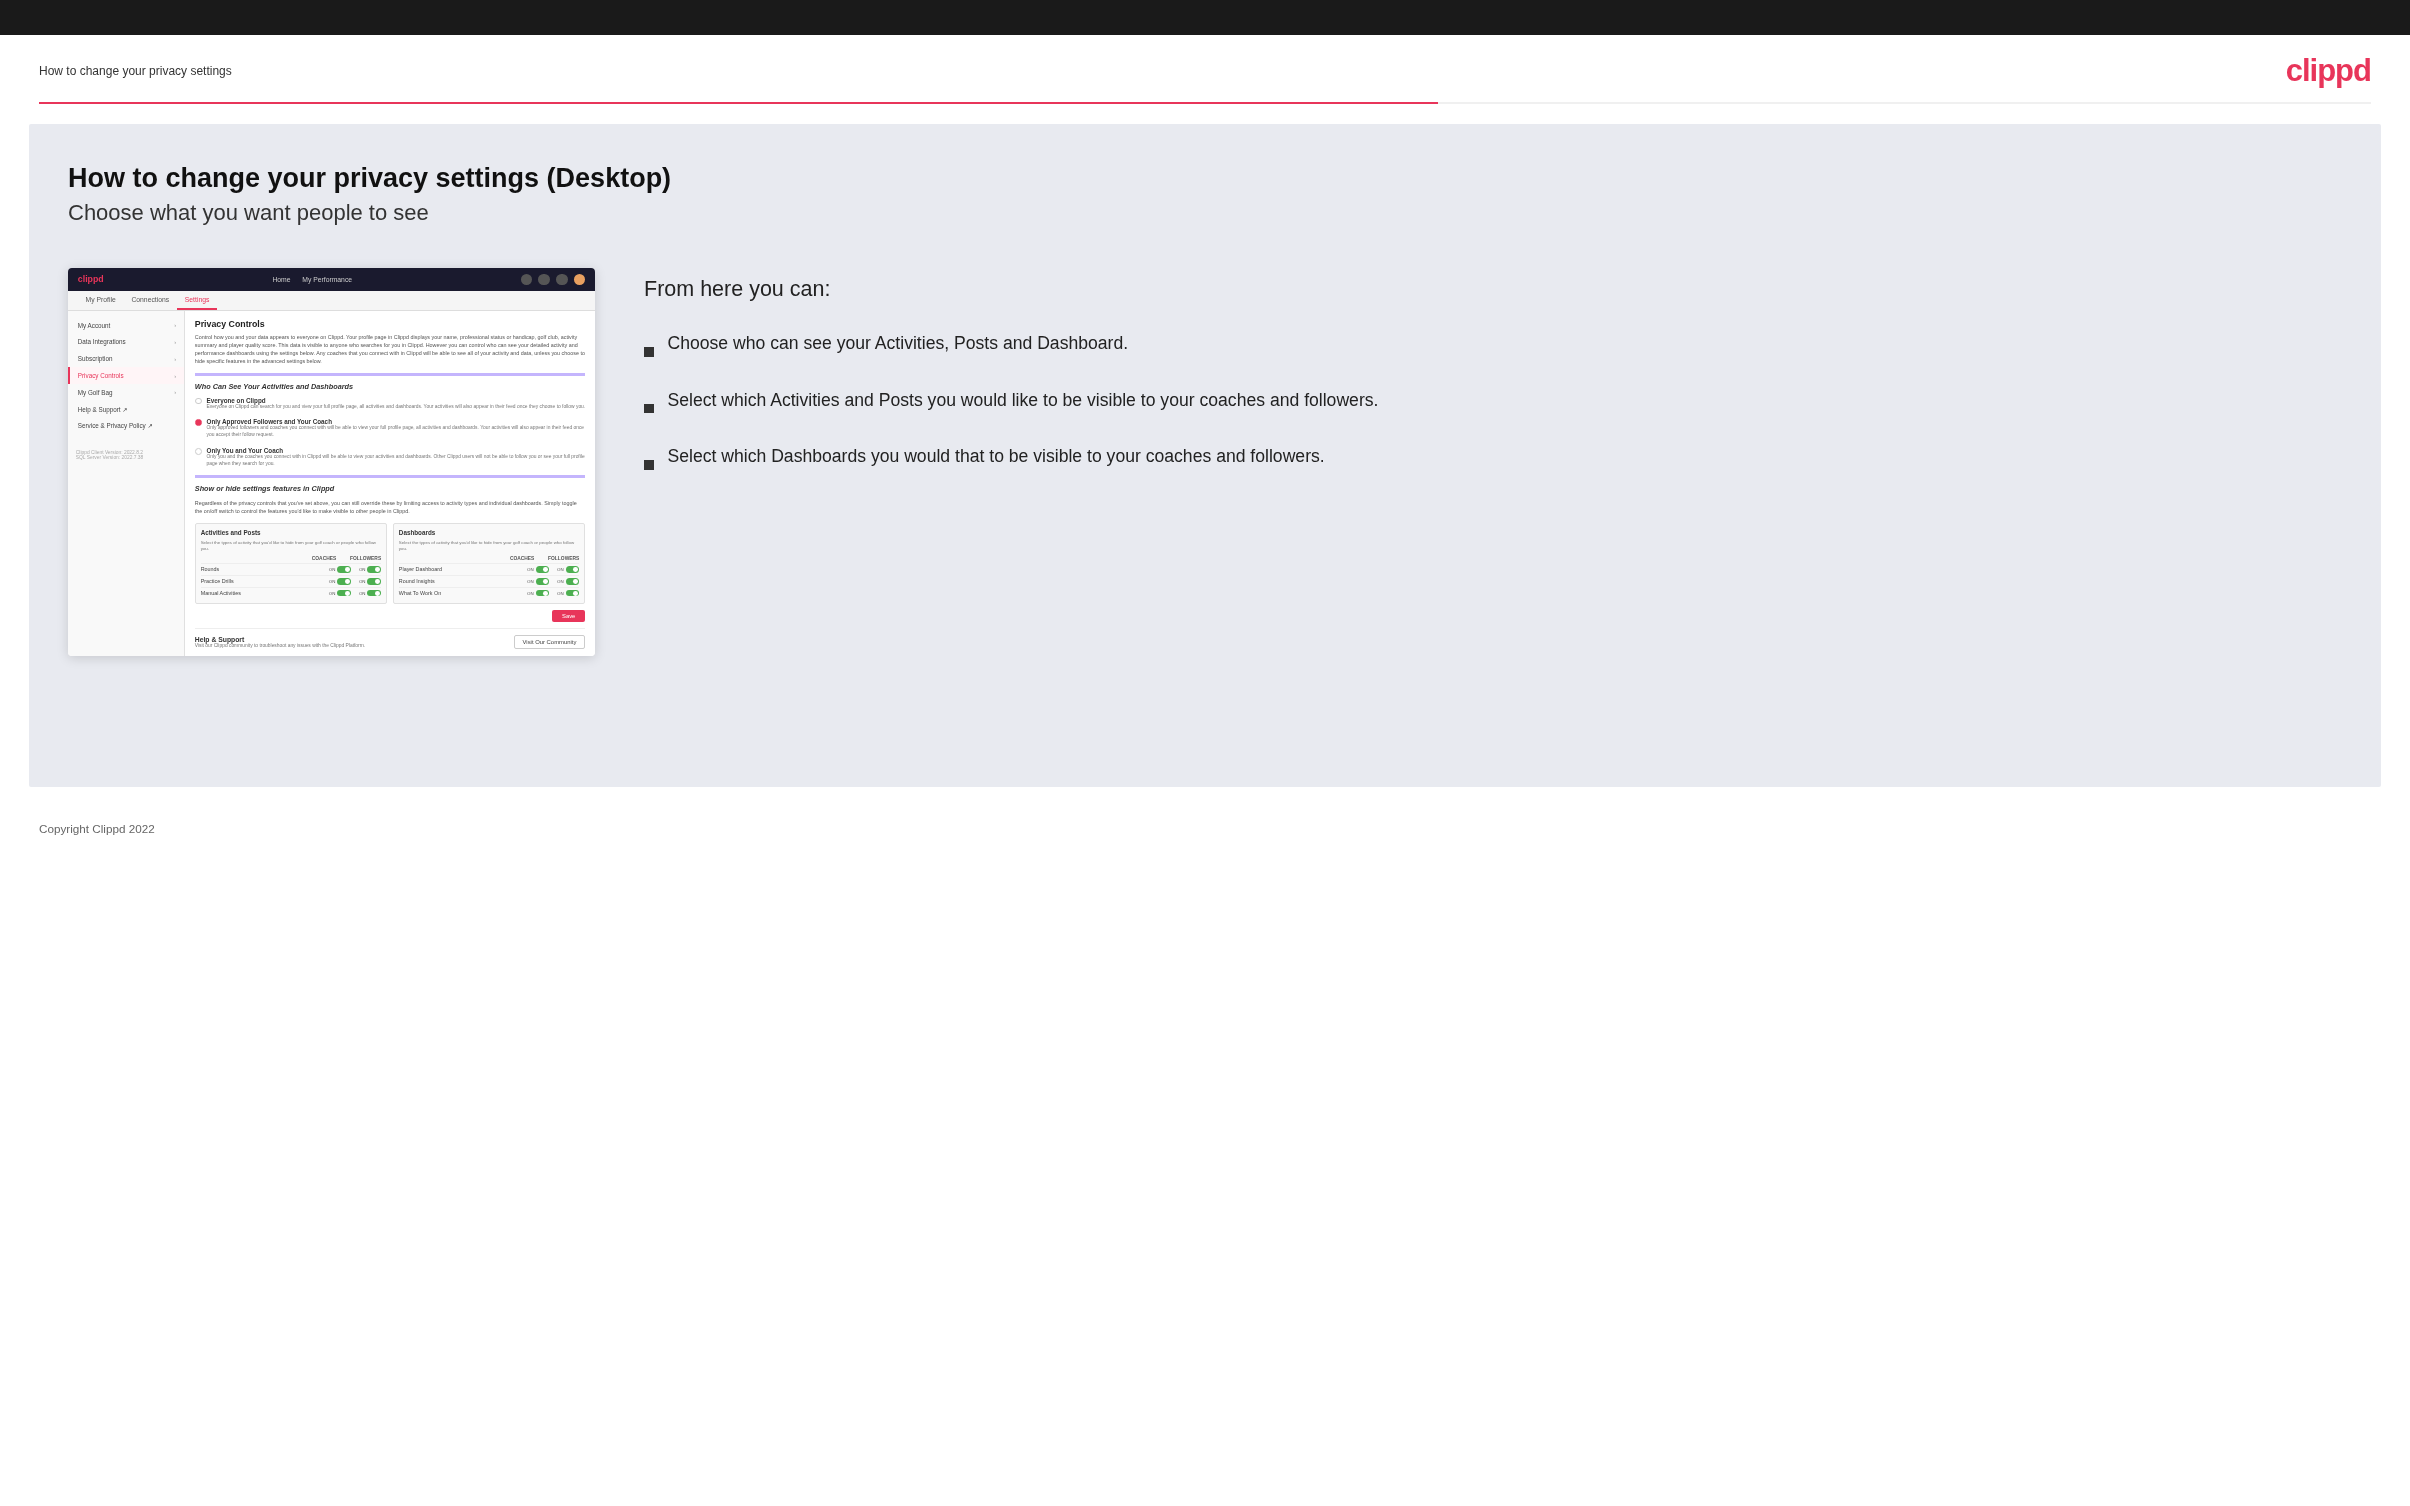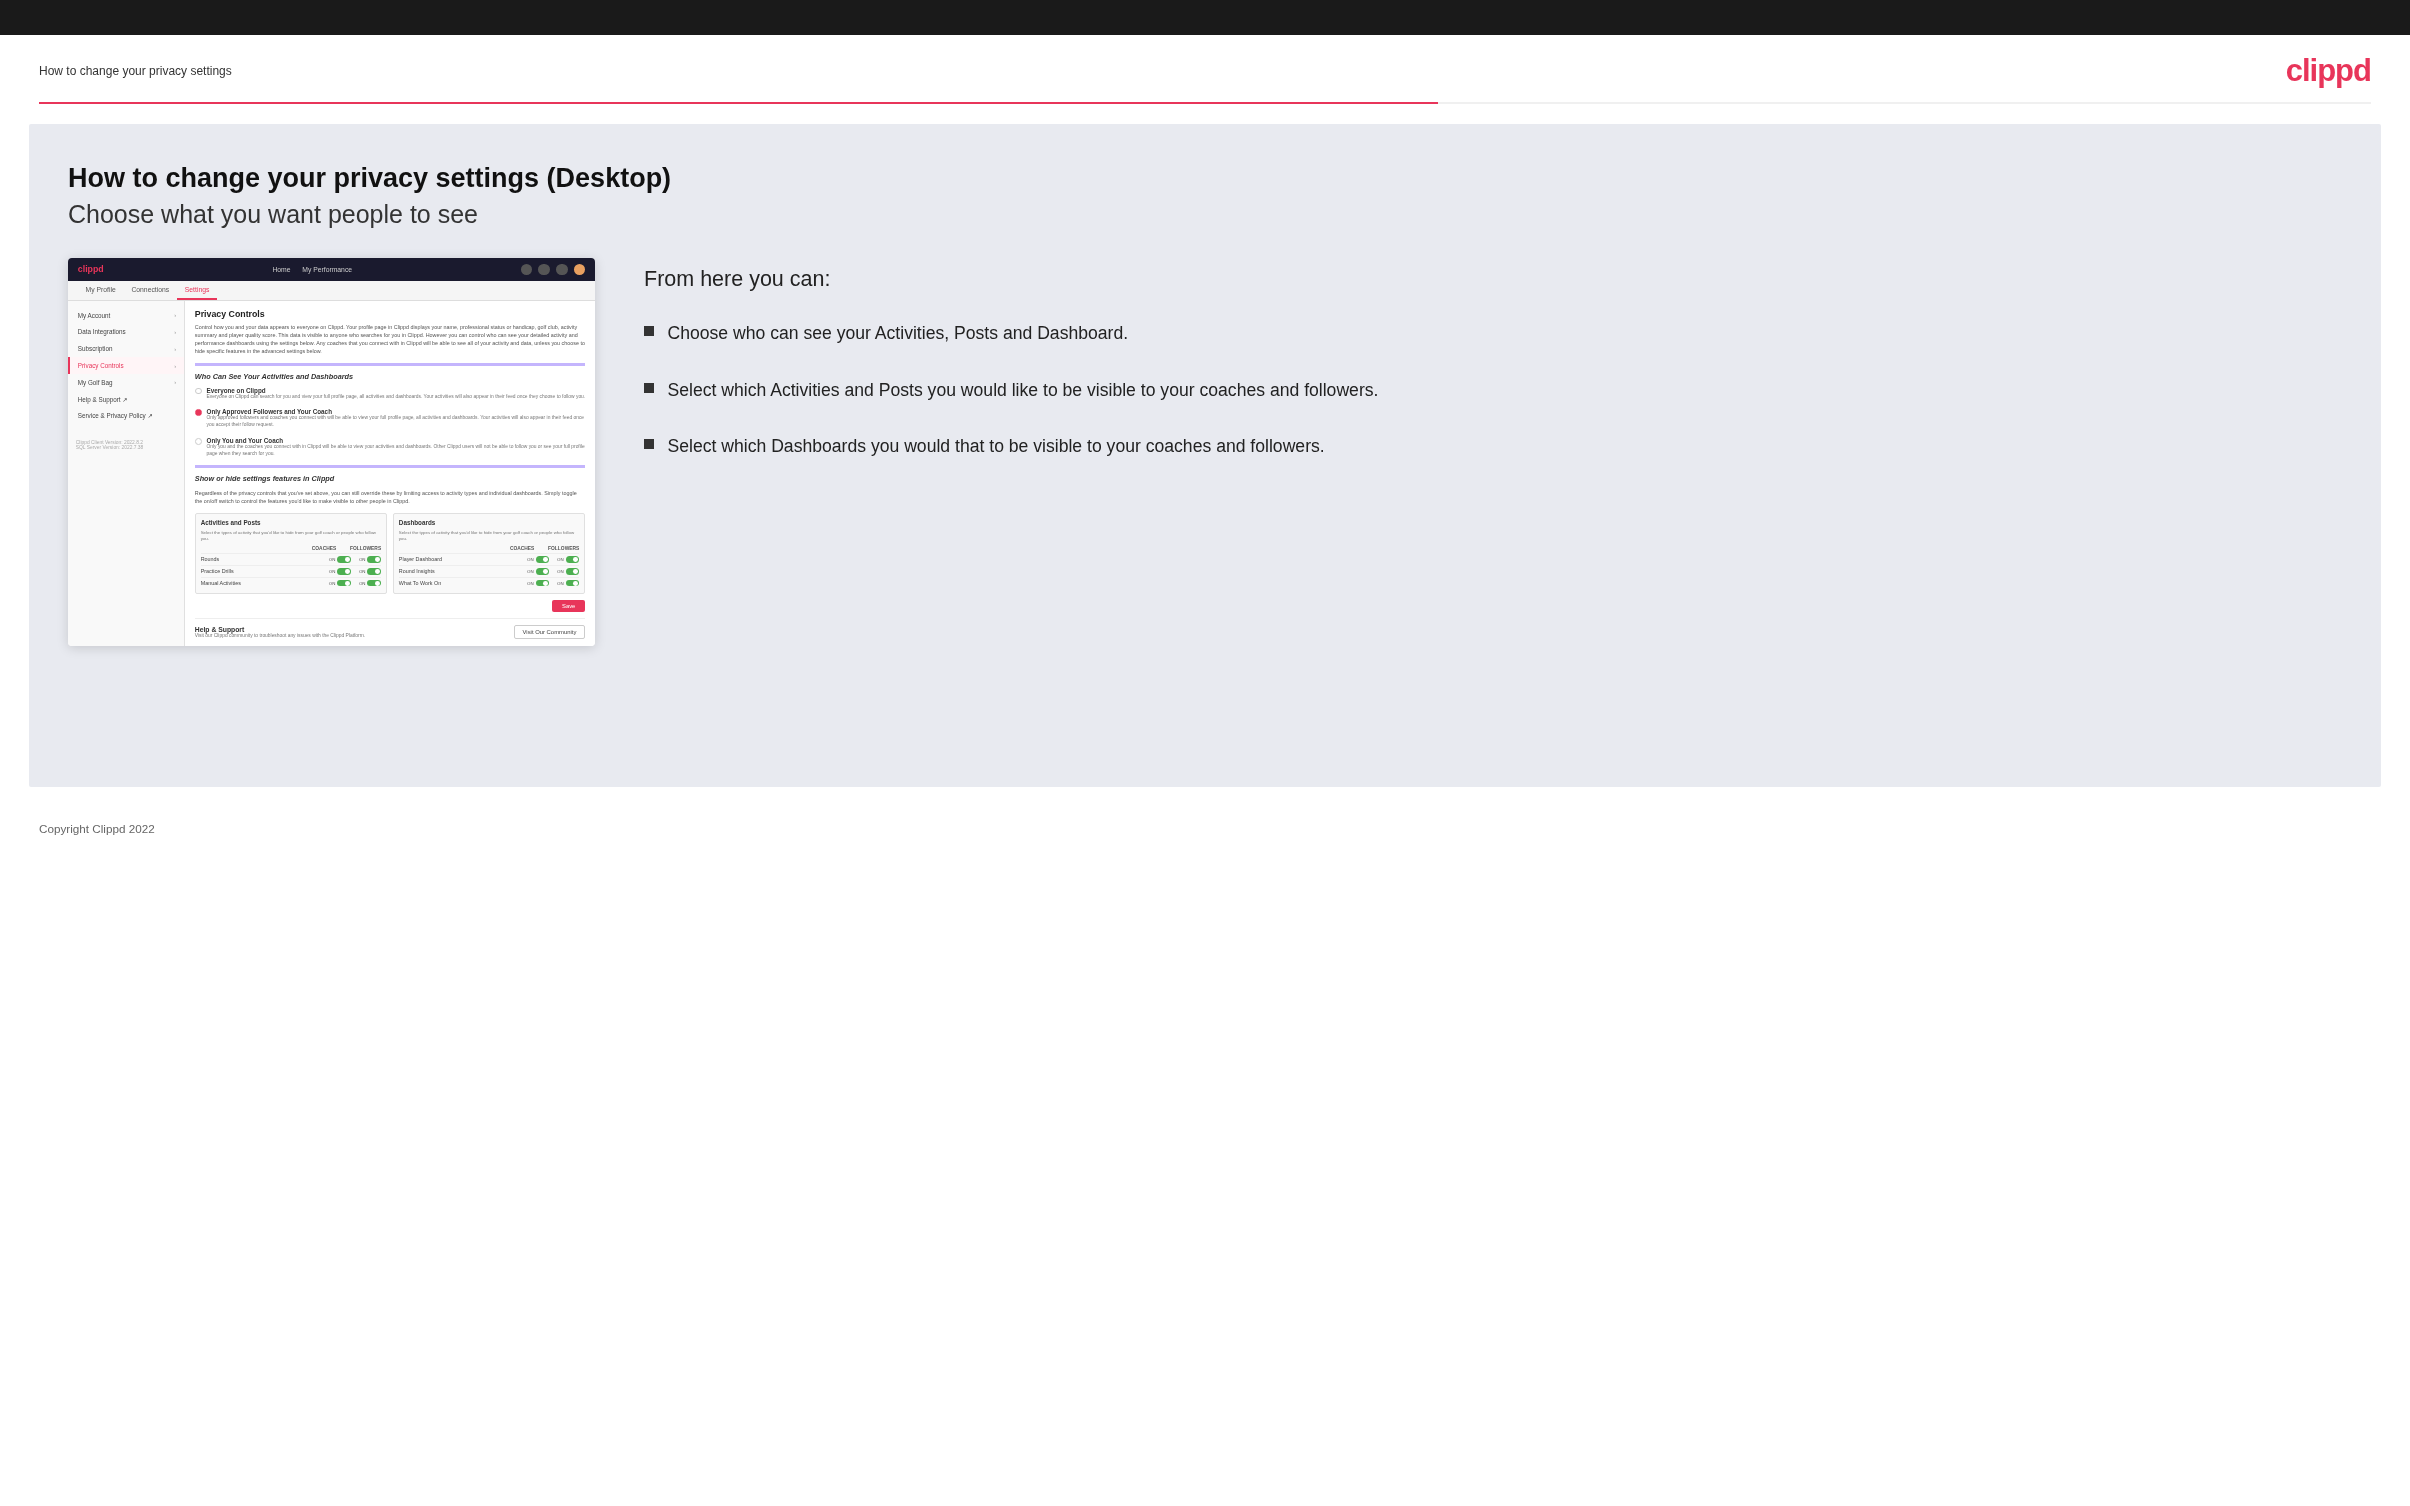--- a/index.html
+++ b/index.html
@@ -53,24 +53,24 @@
       min-height: 663px;
     }
 
     .content-title {
       font-size: 27px;
       font-weight: 700;
       color: #111;
       margin-bottom: 5.9px;
     }
     .content-subtitle {
-      font-size: 25px;
+      font-size: 22px;
       font-weight: 400;
       color: #333;
-      margin-bottom: 29px;
+      margin-bottom: 42px;
     }
 
     .two-col {
       display: flex;
       gap: 49px;
       align-items: flex-start;
     }
 
     
     .app-mockup {
@@ -313,21 +313,21 @@
       margin-bottom: 29px;
     }
     .bullet-list {
       list-style: none;
       display: flex;
       flex-direction: column;
       gap: 31px;
     }
     .bullet-item {
       display: flex;
-      align-items: flex-start;
+      align-items: flex-end;
       gap: 13.7px;
     }
     .bullet-square {
       width: 9.8px;
       height: 9.8px;
       background: #333;
       flex-shrink: 0;
       margin-top: 4.9px;
     }
     .bullet-text {

